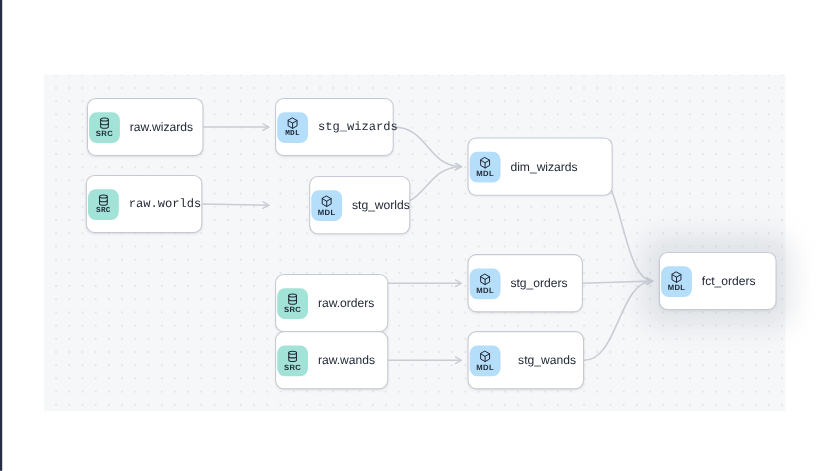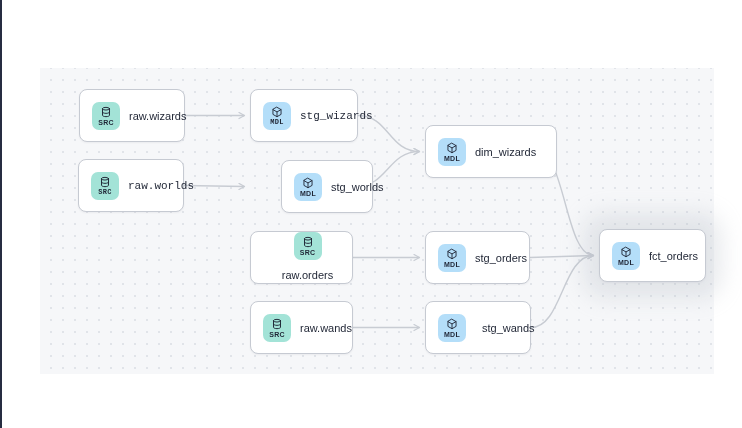--- a/index.html
+++ b/index.html
@@ -22,21 +22,21 @@
     position:absolute;left:0;top:0;width:742px;height:428px;
   }
   .edge-layer{pointer-events:none;}
   .node{
     position:absolute;
     box-sizing:border-box;
     background:#ffffff;
     border:1px solid #c6cad2;
     border-radius:8px;
     display:flex;align-items:center;
-    padding-left:12px;gap:9px;
+    padding-left:1px;gap:9px;
     box-shadow:0 1px 2px rgba(16,24,40,0.05);
     cursor:pointer;
   }
   .node.glow{
     box-shadow:0 0 22px 16px rgba(180,186,197,0.30), 0 1px 2px rgba(16,24,40,0.05);
   }
   .badge{
     width:28px;height:28px;border-radius:7px;flex:0 0 auto;
     display:flex;flex-direction:column;align-items:center;justify-content:center;
     color:#1e2434;
@@ -136,21 +136,21 @@
           <svg viewBox="0 0 24 24" fill="none" stroke="currentColor" stroke-width="1.8" stroke-linejoin="round" stroke-linecap="round">
             <path d="M12 2.6l8.1 4.6v9.6L12 21.4l-8.1-4.6V7.2z"></path>
             <path d="M3.9 7.2L12 11.9l8.1-4.7"></path>
             <path d="M12 11.9v9.5"></path>
           </svg>
         </span>
         <span class="blabel">MDL</span>
       </span>
       <span class="nlabel">dim_wizards</span>
     </div>
-    <div class="node" style="left: 250px; top: 231px; width: 103px; height: 53px; flex-direction: column;">
+    <div class="node" style="left: 250px; top: 249px; width: 103px; height: 53px;">
       <span class="badge" style="background: rgb(163, 227, 215);">
         <span class="bicon">
           <svg viewBox="0 0 24 24" fill="none" stroke="currentColor" stroke-width="1.9" stroke-linecap="round">
             <ellipse cx="12" cy="5.4" rx="7" ry="2.7"></ellipse>
             <path d="M5 5.4v13.2c0 1.5 3.13 2.7 7 2.7s7-1.2 7-2.7V5.4"></path>
             <path d="M5 12c0 1.5 3.13 2.7 7 2.7s7-1.2 7-2.7"></path>
           </svg>
         </span>
         <span class="blabel">SRC</span>
       </span>

